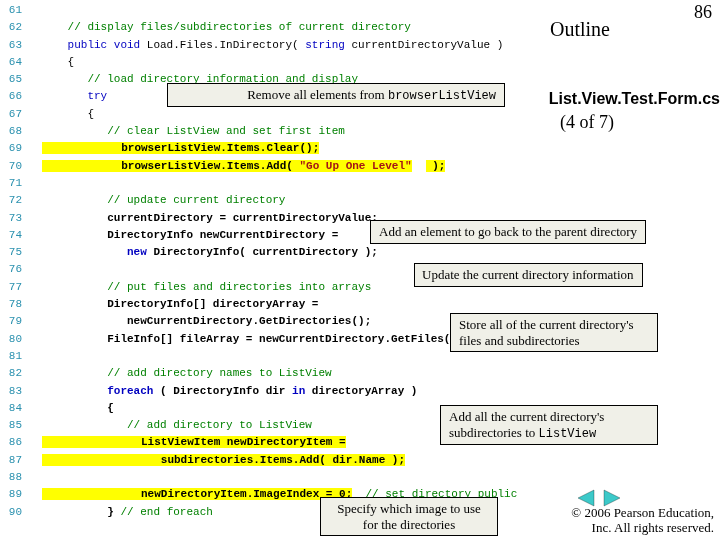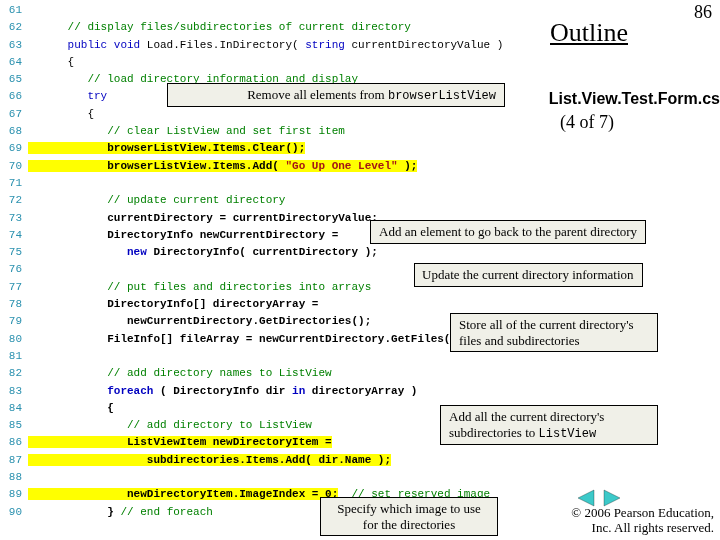--- a/index.html
+++ b/index.html
@@ -16,22 +16,21 @@
   .slide-num {
     position: absolute;
     top: 2px;
     right: 8px;
     font-size: 18px;
   }
   .outline {
     position: absolute;
     top: 18px;
     left: 550px;
-    font-size: 26px;
-    text-decoration: underline;
+    font-size: 20px;
   }
   .filelabel {
     position: absolute;
     top: 90px;
     right: 0px;
     font-size: 16px;
     font-family: Verdana, sans-serif;
     font-weight: bold;
   }
   .pagecount {
@@ -55,21 +54,21 @@
     position: absolute;
     top: 2px;
     left: 28px;
     font-family: "Courier New", monospace;
     font-size: 11px;
     line-height: 17.3px;
     white-space: pre;
   }
   .c-comment { color: #008000; }
   .c-kw { color: #0000c0; }
-  .c-hl { background: #ffff00; }
+  .c-hl { background: #ffff00; margin-left: 14px; }
   .c-hlstr { background: #ffff00; color: #a31515; }
   .c-bold { font-weight: bold; }
   .callout {
     position: absolute;
     background: #f0f0e8;
     border: 1px solid #000;
     padding: 3px 8px;
     font-size: 13px;
     line-height: 1.2;
   }
@@ -151,21 +150,21 @@
 <span class="c-bold">               newCurrentDirectory.GetDirectories();</span>
 <span class="c-bold">            FileInfo[] fileArray = newCurrentDirectory.GetFiles();</span>
 <span></span>
 <span class="c-comment">            // add directory names to ListView</span>
 <span><span class="c-kw c-bold">            foreach</span><span class="c-bold"> ( DirectoryInfo dir </span><span class="c-kw c-bold">in</span><span class="c-bold"> directoryArray )</span></span>
 <span class="c-bold">            {</span>
 <span class="c-comment">               // add directory to ListView</span>
 <span class="c-hl c-bold">               ListViewItem newDirectoryItem =</span>
 <span class="c-hl c-bold">                  subdirectories.Items.Add( dir.Name );</span>
 <span></span>
-<span><span class="c-hl c-bold">               newDirectoryItem.ImageIndex = 0;</span><span class="c-comment">  // set reserved image</span></span>
+<span><span class="c-hl c-bold">               newDirectoryItem.ImageIndex = 0;</span><span class="c-comment">  // set directory public</span></span>
 <span><span class="c-bold">            } </span><span class="c-comment">// end foreach</span></span>
 </div>
 
 <div class="callout" style="top:83px; left:167px; width:320px;text-align:right;">
   <span>Remove all elements from </span><span class="mono">browserListView</span>
 </div>
 
 <div class="callout" style="top:220px; left:370px;">Add an element to go back to the parent directory</div>
 
 <div class="callout" style="top:263px; left:414px;padding-left:7px;">Update the current directory information</div>

